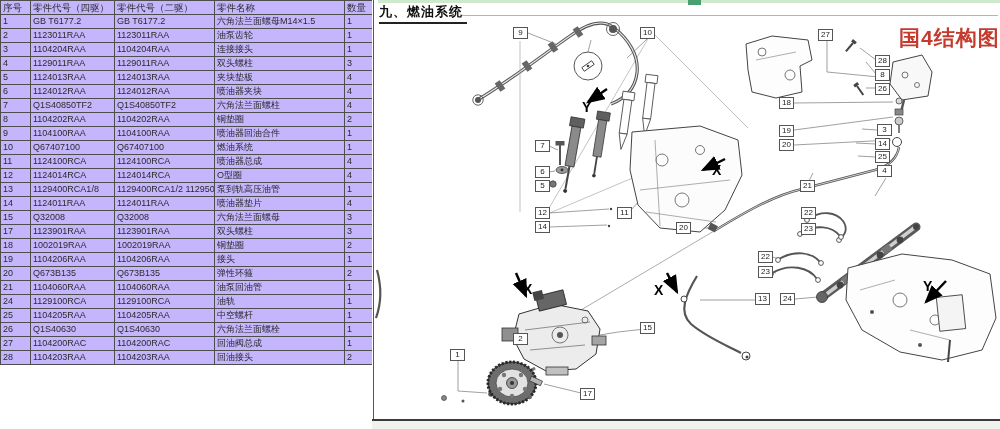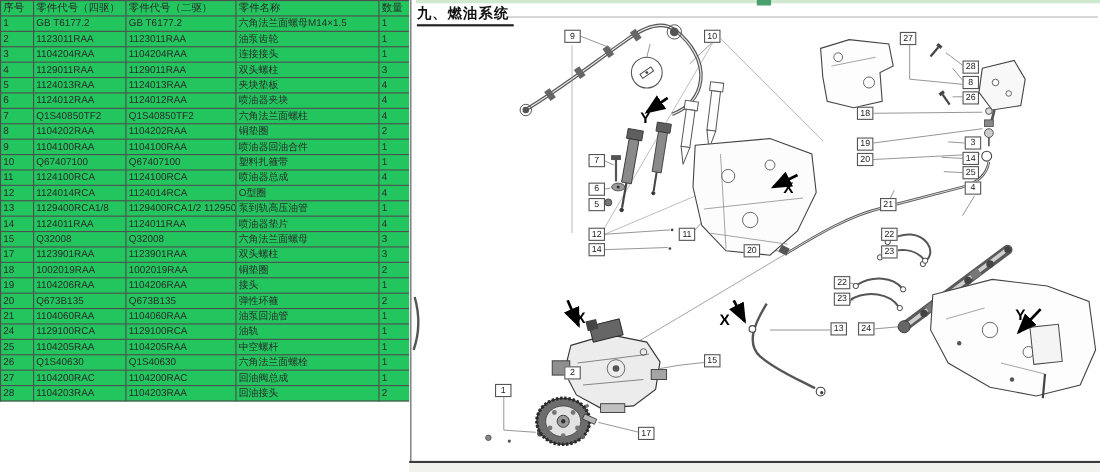--- a/index.html
+++ b/index.html
@@ -1,20 +1,20 @@
 <!DOCTYPE html>
 <html><head>
 <meta charset="utf-8">
 <style>
   html,body{margin:0;padding:0;background:#f4f4f2;}
   .stage{position:relative;width:1000px;height:429px;background:#fff;overflow:hidden;
          font-family:"Liberation Sans","DejaVu Sans",sans-serif;}
   
   table.parts{position:absolute;left:0;top:0;width:372px;height:307px;border-collapse:collapse;
-              table-layout:fixed;font-size:9px;color:#2b2b2b;background:#22c55e;}
+              table-layout:fixed;font-size:9px;color:#2b2b2b;background:#c4b5fd;}
   table.parts th,table.parts td{border:1px solid #4e4e4e;padding:0 2px;overflow:hidden;
               white-space:nowrap;font-weight:normal;text-align:left;height:13px;line-height:1.05;}
   table.parts th{font-size:9.5px;}
   
   .panel{position:absolute;left:372px;top:0;width:628px;height:429px;background:#fff;}
   .panel-left-border{position:absolute;left:373px;top:0;width:1px;height:420px;background:#555;}
   .green-strip{position:absolute;left:378px;top:0;width:622px;height:3px;background:#cfe9cf;}
   .green-tick{position:absolute;left:688px;top:0;width:13px;height:5px;background:#4aa06c;}
   .thin-top-line{position:absolute;left:462px;top:15px;width:536px;height:1px;background:#b5b5b5;}
   .panel-title{position:absolute;left:379px;top:3px;font-size:13px;font-weight:bold;color:#111;
@@ -112,21 +112,21 @@
           <td>9</td>
           <td>1104100RAA</td>
           <td>1104100RAA</td>
           <td>喷油器回油合件</td>
           <td>1</td>
         </tr>
         <tr>
           <td>10</td>
           <td>Q67407100</td>
           <td>Q67407100</td>
-          <td>塑料扎箍带</td>
+          <td>燃油系统</td>
           <td>1</td>
         </tr>
         <tr>
           <td>11</td>
           <td>1124100RCA</td>
           <td>1124100RCA</td>
           <td>喷油器总成</td>
           <td>4</td>
         </tr>
         <tr>
@@ -229,20 +229,21 @@
         </tr>
       </tbody>
   </table>
 
   <div class="panel"></div>
   <div class="panel-left-border"></div>
   <div class="green-strip"></div>
   <div class="green-tick"></div>
   <div class="thin-top-line"></div>
   <div class="panel-title">九、燃油系统</div>
+  <div class="red-label" id="redLabel" style="color: rgb(196, 58, 47);">国4结构图</div>
   <div class="bottom-line"></div>
   <div class="below-strip"></div>
 
   <svg class="art" width="1000" height="429" viewBox="0 0 1000 429">
     <defs>
       <marker id="ah" markerWidth="9" markerHeight="8" refX="6.5" refY="3" orient="auto">
         <path d="M0,0 L7.5,3 L0,6 Z" fill="#000"></path>
       </marker>
     </defs>
 

